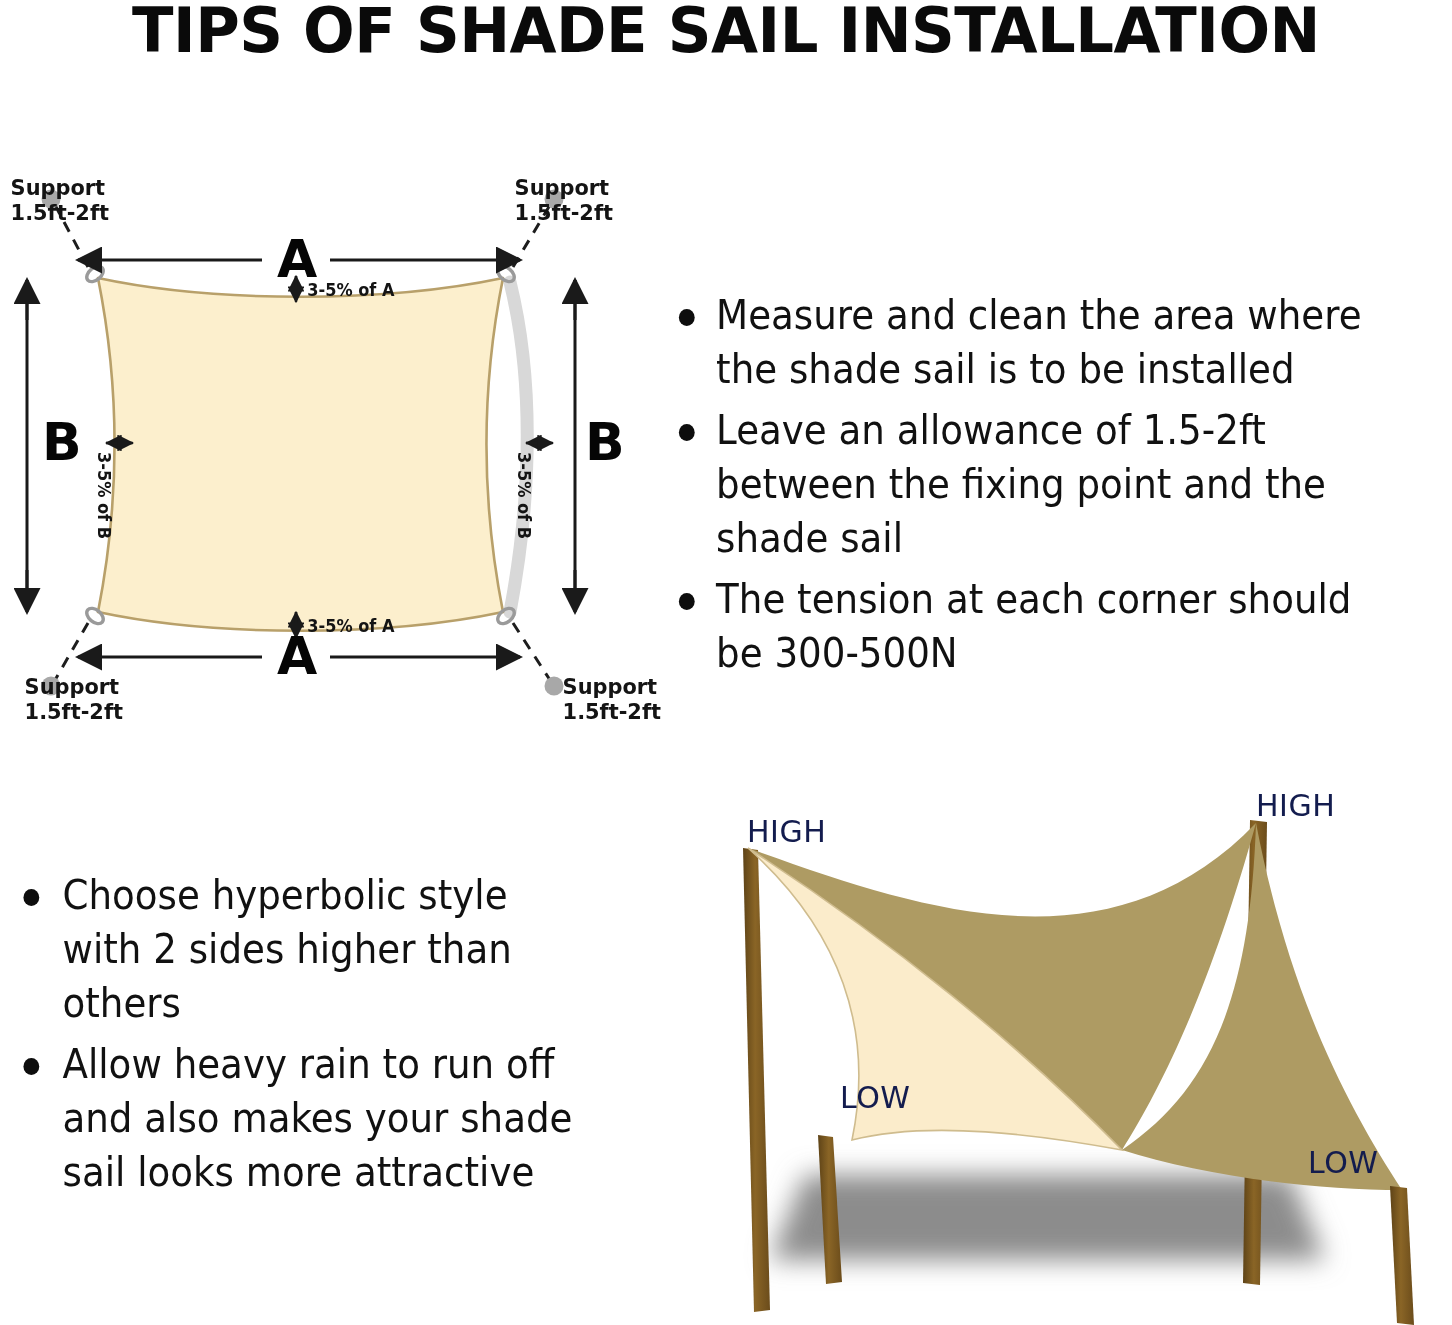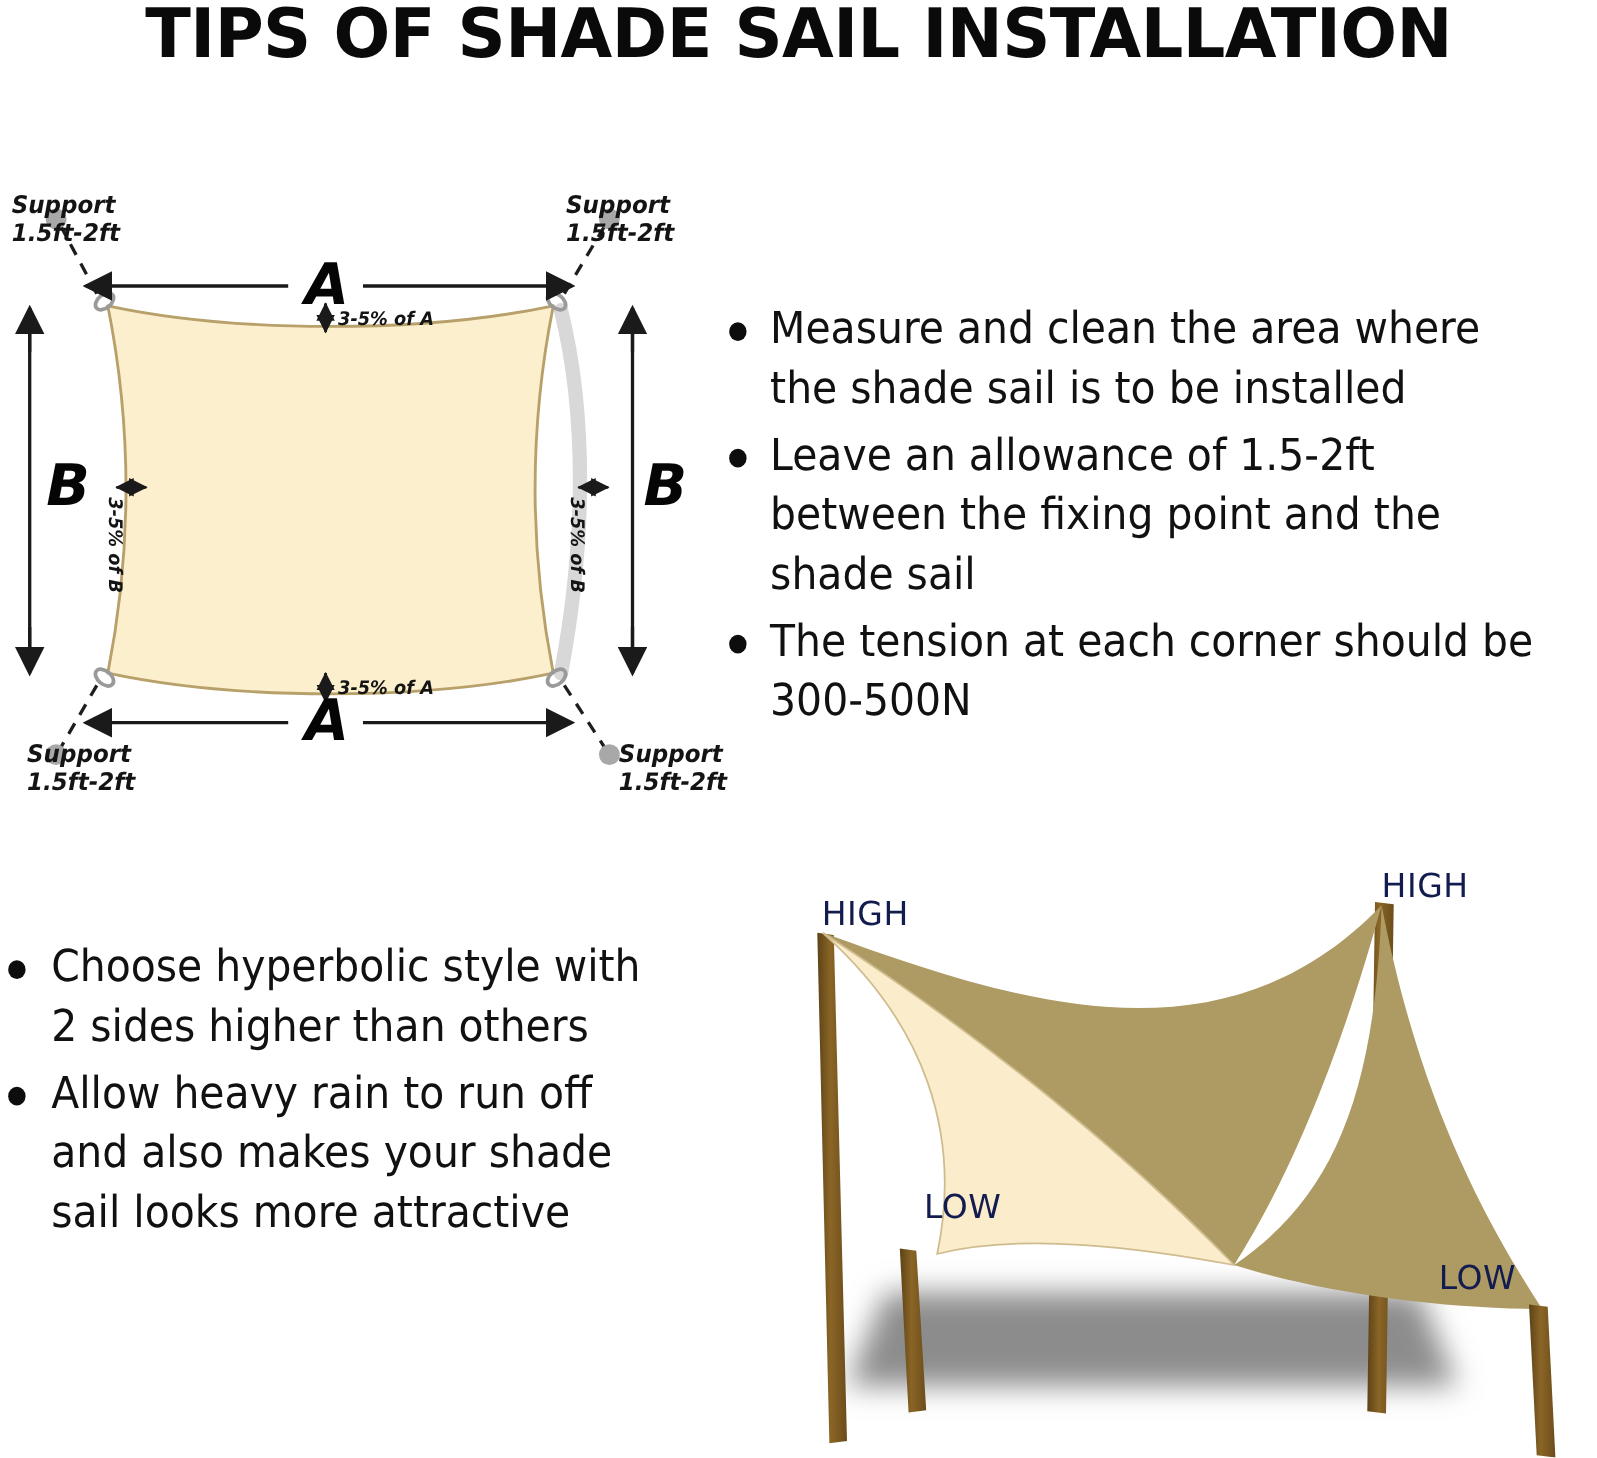--- a/index.html
+++ b/index.html
@@ -25,42 +25,42 @@
     letter-spacing: -0.5px;
     color: #0a0a0a;
     transform: scaleX(0.98);
     white-space: nowrap;
   }
 
   
   #top-diagram {
     position: absolute;
     left: 0; top: 160px;
-    width: 660px; height: 580px; font-style: italic;
+    width: 660px; height: 580px;
   }
   #top-bullets {
     position: absolute;
     left: 648px; top: 272px;
     width: 804px;
   }
   #bottom-bullets {
     position: absolute;
     left: 0px; top: 852px;
     width: 640px;
   }
   #bottom-diagram {
     position: absolute;
     left: 690px; top: 790px;
     width: 762px; height: 535px; text-align: center;
   }
 
   
   ul.bullets {
     list-style: none;
-    margin: 0;
+    margin: 16px;
     padding: 0;
   }
   ul.bullets li {
     position: relative;
     padding-left: 56px;
     font-family: "DejaVu Sans", "Liberation Sans", sans-serif;
     font-size: 40px;
     line-height: 1.35;
     color: #111111;
     margin-bottom: 7px;

